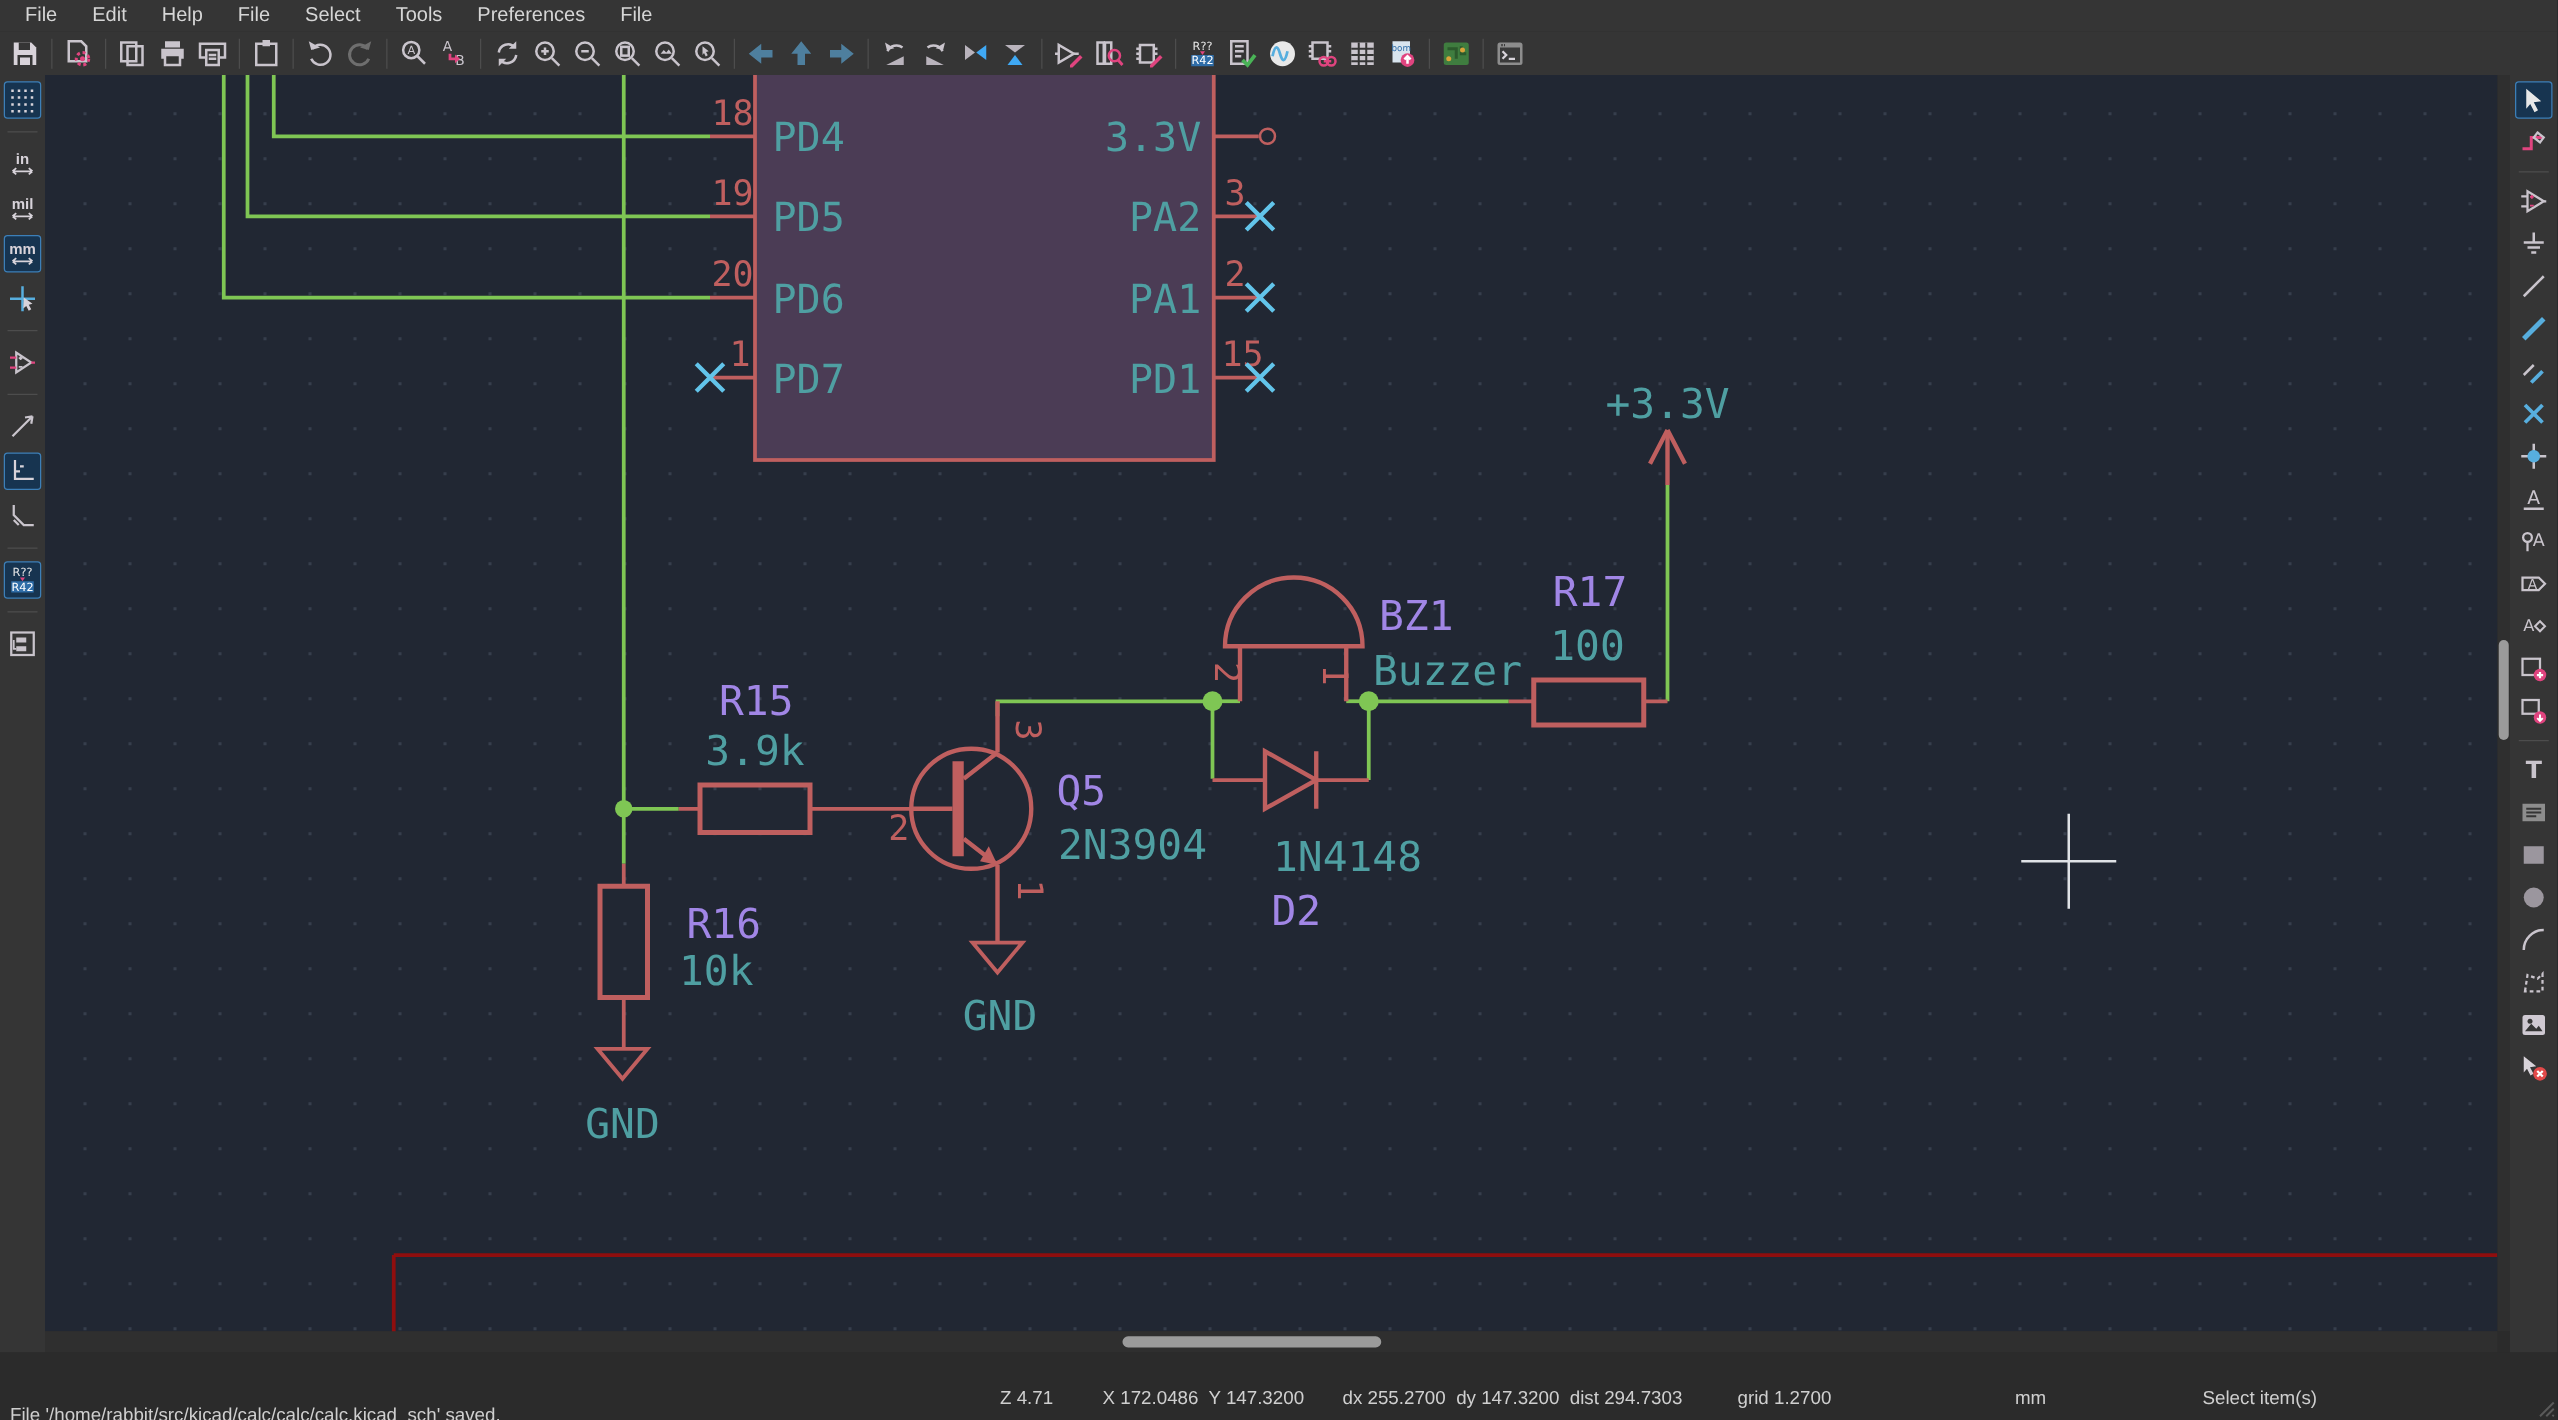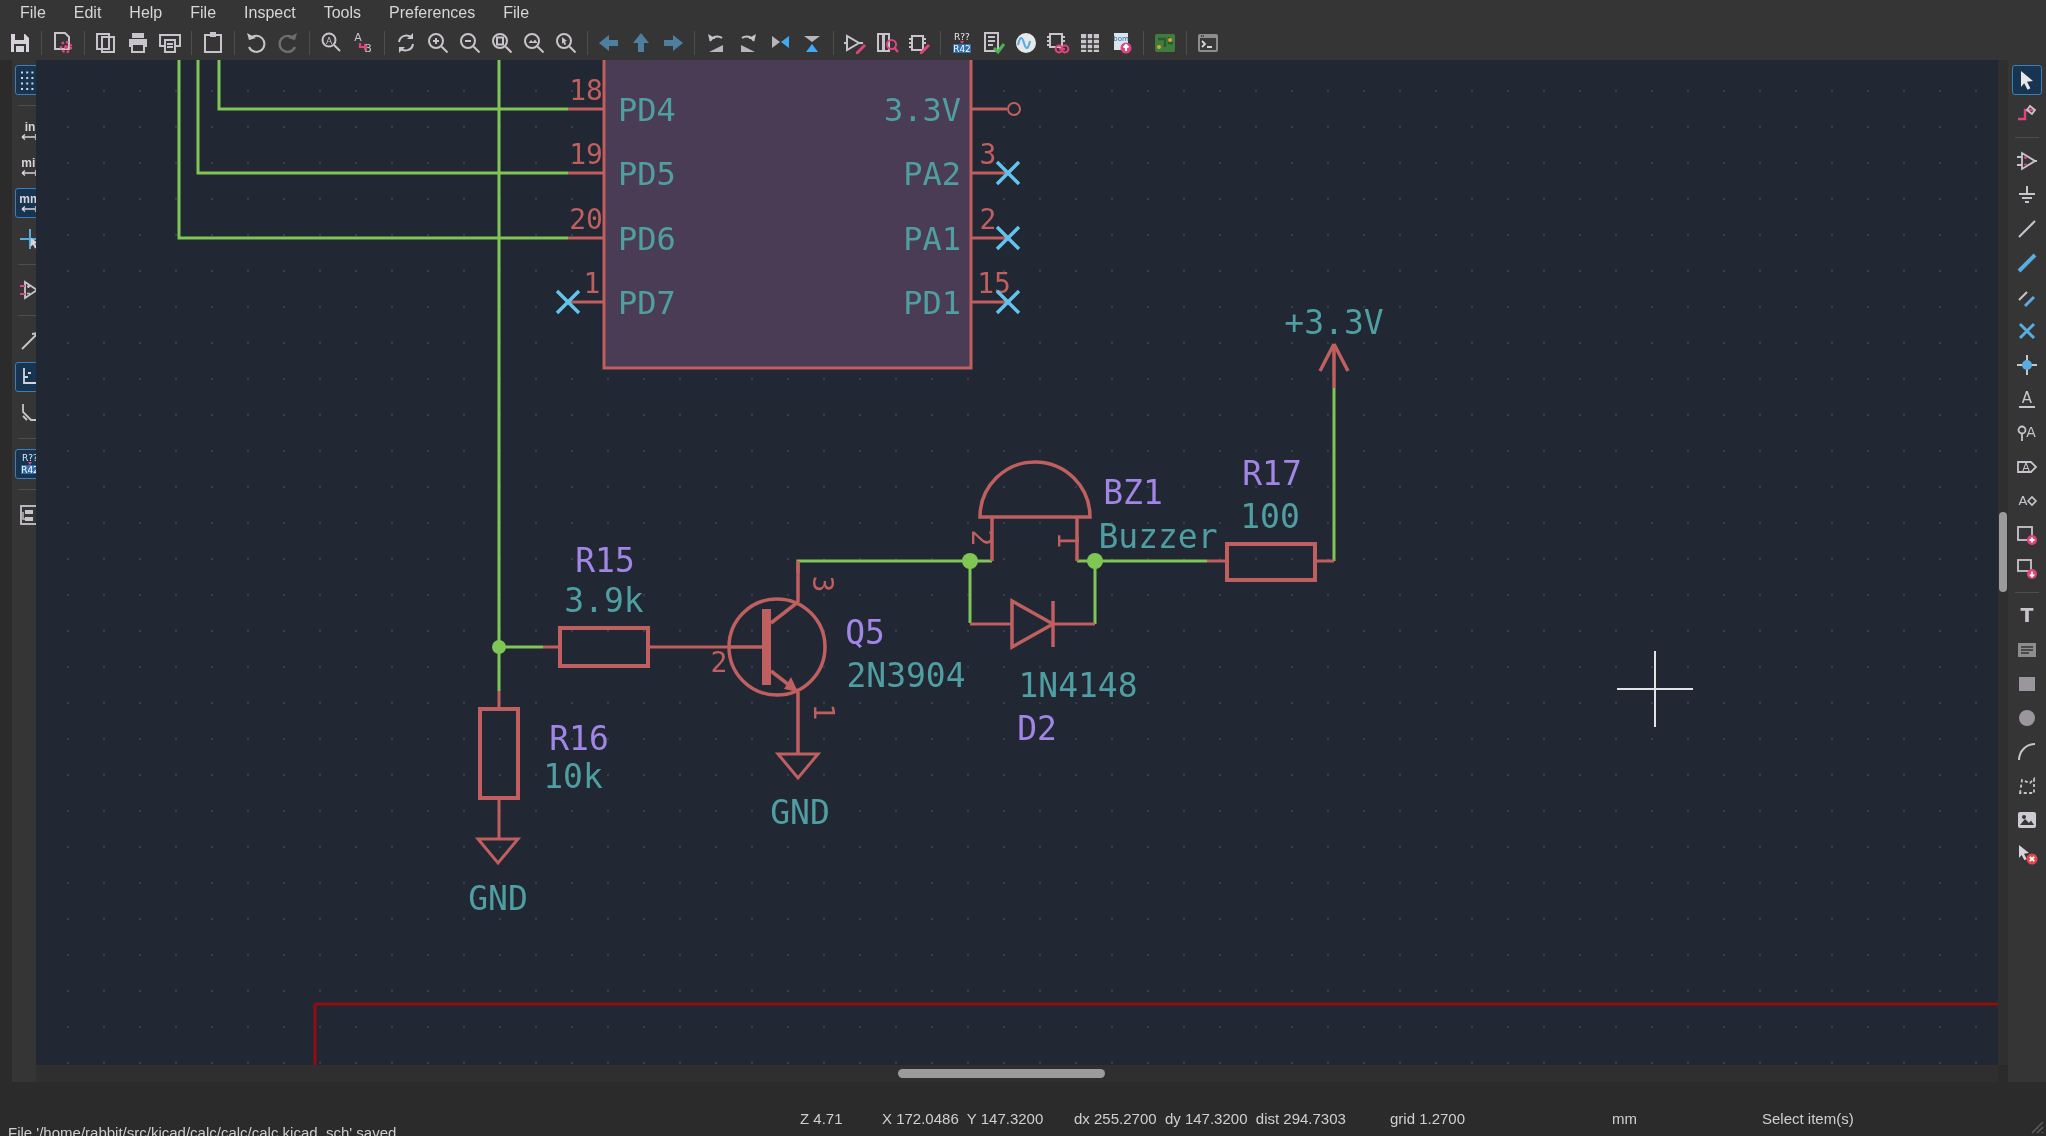--- a/index.html
+++ b/index.html
@@ -17,21 +17,21 @@
     background:#353535; display:flex; align-items:center; padding-left:4px; }
   .tb { width:32px; height:30px; display:flex; align-items:center; justify-content:center;
     border-radius:3px; }
   .sep { width:1px; height:24px; background:#4d4d4d; margin:0 5px; }
   .vsep { height:1px; width:24px; background:#4d4d4d; margin:4px 0; }
   svg.ico { display:block; }
   .t-ink { stroke:#c9c4cc; fill:none; stroke-width:2; }
   .t-fill { fill:#c9c4cc; }
 
   
-  #toolbar-left { position:absolute; left:12px; top:60px; width:36px; height:1022px;
+  #toolbar-left { position:absolute; left:0; top:60px; width:36px; height:1022px;
     background:#353535; display:flex; flex-direction:column; align-items:center;
     padding-top:5px; gap:6px; }
   #toolbar-right { position:absolute; left:2008px; top:60px; width:38px; height:1022px;
     background:#353535; display:flex; flex-direction:column; align-items:center;
     padding-top:5px; gap:4px; }
   .sb { width:30px; height:30px; display:flex; flex-direction:column; align-items:center;
     justify-content:center; border-radius:3px; border:1px solid transparent; }
   .active { background:#173450; border:1px solid #3c7fb8; }
   .unit-txt { color:#d8d3da; font-size:12px; font-weight:bold; line-height:11px; }
 
@@ -68,21 +68,21 @@
 </head>
 <body>
 
 <div id="app">
 
   <div id="menubar">
     <span class="menu-item">File</span>
     <span class="menu-item">Edit</span>
     <span class="menu-item">Help</span>
     <span class="menu-item">File</span>
-    <span class="menu-item">Inspect</span>
+    <span class="menu-item">Select</span>
     <span class="menu-item">Tools</span>
     <span class="menu-item">Preferences</span>
     <span class="menu-item">File</span>
   </div>
 
   <div id="toolbar-top">
     <div class="tb">
       <svg class="ico" width="24" height="24">
           <path d="M3 3h14l4 4v14H3z" fill="#d8d3da"></path>
           <rect x="7" y="3" width="9" height="6" fill="#353535"></rect>

